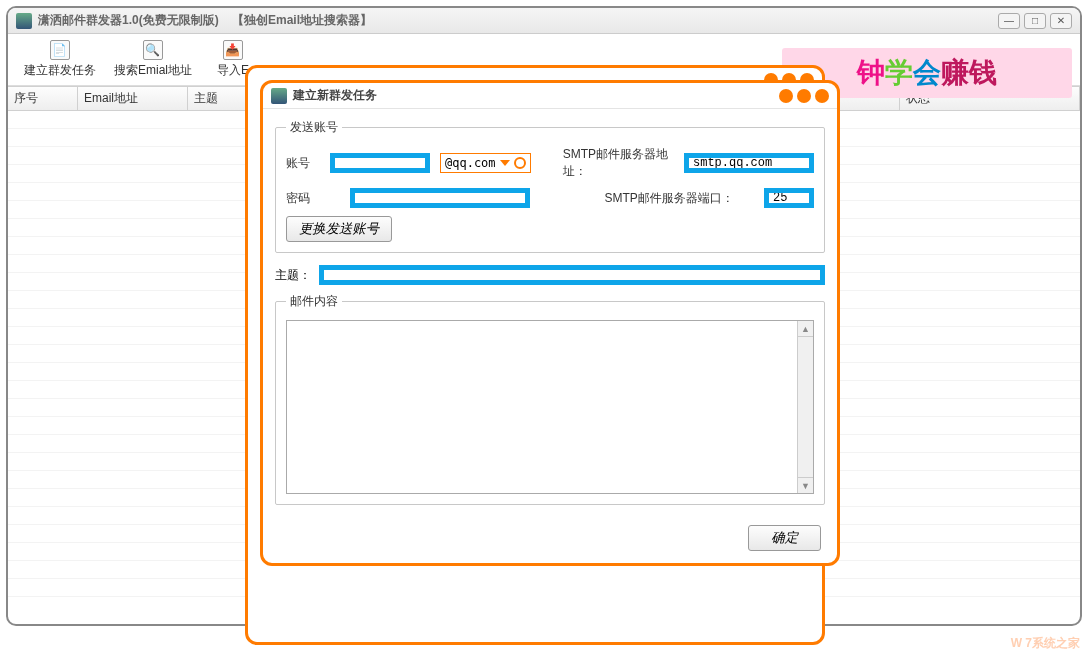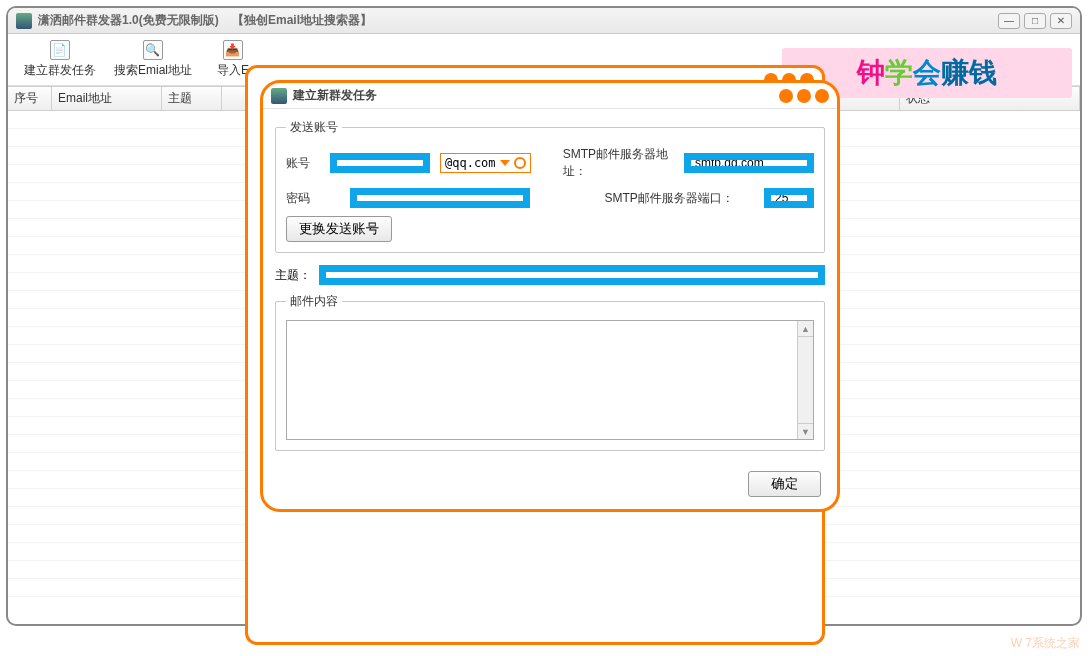--- a/index.html
+++ b/index.html
@@ -69,21 +69,21 @@
   width: 290px; height: 50px;
   background: #ffd7e8;
   display: flex; align-items: center; justify-content: center;
   font-size: 28px; font-weight: bold;
   border-radius: 3px;
   overflow: hidden;
 }
 .banner .b1 { color: #e18; }
 .banner .b2 { color: #6c3; }
 .banner .b3 { color: #08c; }
-.banner .b4 { color: #0369a1; text-align: right; }
+.banner .b4 { color: #be185d; text-align: right; }
 .table-header {
   display: flex;
   border-top: 1px solid #d0d0d0;
   border-bottom: 1px solid #d0d0d0;
   background: linear-gradient(#fdfdfd,#eee);
 }
 .table-header .col {
   padding: 3px 6px;
   border-right: 1px solid #d0d0d0;
   color: #333;
@@ -108,23 +108,23 @@
 }
 .under-layer .dots {
   position:absolute; right:8px; top:5px; display:flex; gap:4px;
 }
 .under-layer .dots span {
   width:14px; height:14px; border-radius:50%; background:#ff7b00;
 }
 
 .modal {
   position: absolute;
-  left: 260px; top: 80px; width: 580px; height: 432px;
+  left: 260px; top: 80px; width: 580px; height: 486px;
   border: 3px solid #ff7b00;
-  border-radius: 20px;
+  border-radius: 12px;
   background: #fff;
   display: flex; flex-direction: column;
 }
 .modal-titlebar {
   height: 26px;
   display: flex; align-items: center;
   padding: 0 8px;
   border-bottom: 1px solid #e4e4e4;
 }
 .modal-titlebar .app-icon {
@@ -138,40 +138,40 @@
 fieldset.group {
   border: 1px solid #c8c8c8;
   border-radius: 2px;
   padding: 10px 10px 10px 10px;
   margin-bottom: 12px;
 }
 fieldset.group legend { padding: 0 4px; color:#333; }
 .form-row { display:flex; align-items:center; gap:10px; margin-bottom:8px;justify-content:space-between; }
 .form-row label { min-width: 34px; color:#333; }
 .txt {
-  border: 7px solid #0ea5e9; height: 20px; padding: 1px 4px;
-  font-family: Liberation Sans, sans-serif; font-size: 12px; background:#fff;
+  border: 5px solid #0ea5e9; height: 20px; padding: 1px 4px;
+  font-family: Liberation Mono, monospace; font-size: 12px; background:#fff;
 }
 .suffix-box {
   display:flex; align-items:center; border:1px solid #ff7b00;
   height:20px; padding:0 4px; gap:4px;
   font-family: monospace; background:#fff;
 }
 .suffix-box .chev {
   width:0;height:0;border-left:5px solid transparent;border-right:5px solid transparent;
   border-top:6px solid #ff7b00;
 }
 .suffix-box .ring {
   width:12px;height:12px;border:2px solid #ff7b00;border-radius:50%;
 }
 .smtp-label { min-width:110px; }
 .btn {
   border: 1px solid #999; border-radius:3px;
   background: linear-gradient(#fdfdfd,#e8e8e8);
-  padding: 3px 12px; cursor: default;
+  padding: 3px 12px; cursor: default; font-style: italic;
 }
 .subject-row { display:flex; align-items:center; gap:8px; margin-bottom:8px; }
 .subject-row .txt { flex:1; }
 fieldset.content { flex:1; display:flex; }
 .editor {
   border:1px solid #aaa; flex:1; display:flex; background:#fff;
 }
 .editor textarea {
   flex:1; border:none; resize:none; padding:4px; font-family:SimSun, monospace;
   font-size:12px; outline:none;
@@ -181,21 +181,21 @@
   display:flex; flex-direction:column; justify-content:space-between;
 }
 .editor .fake-scroll .arr {
   height:16px; display:flex; align-items:center; justify-content:center;
   color:#888; font-size:9px; border-bottom:1px solid #ccc;
 }
 .editor .fake-scroll .arr.bot { border-bottom:none; border-top:1px solid #ccc;}
 .modal-footer { display:flex; justify-content:flex-end; padding:8px 4px 2px; }
 .watermark {
   position:absolute; right:8px; bottom:4px;
-  font-size:12px; color:#ffb080; font-weight:normal; opacity:0.6;
+  font-size:12px; color:#ffb080; font-weight:bold; opacity:0.6;
 }
 </style>
 </head>
 <body>
 
 <div class="main-window">
   <div class="main-titlebar">
     <div class="app-icon"></div>
     <div class="title">潇洒邮件群发器1.0(免费无限制版)    【独创Email地址搜索器】</div>
     <div class="spacer"></div>
@@ -222,21 +222,21 @@
   </div>
 
   <div class="banner">
     <span class="b1">钟</span>
     <span class="b2">学</span>
     <span class="b3">会</span>
     <span class="b4">赚钱</span>
   </div>
 
   <div class="table-header">
-    <div class="col" style="width:44px">序号</div>
+    <div class="col" style="width:70px">序号</div>
     <div class="col" style="width:110px">Email地址</div>
     <div class="col" style="width:60px">主题</div>
     <div class="col" style="flex:1"></div>
     <div class="col" style="width:180px">状态</div>
   </div>
   <div class="table-body">
     <div class="row"></div>
     <div class="row"></div>
     <div class="row"></div>
     <div class="row"></div>

